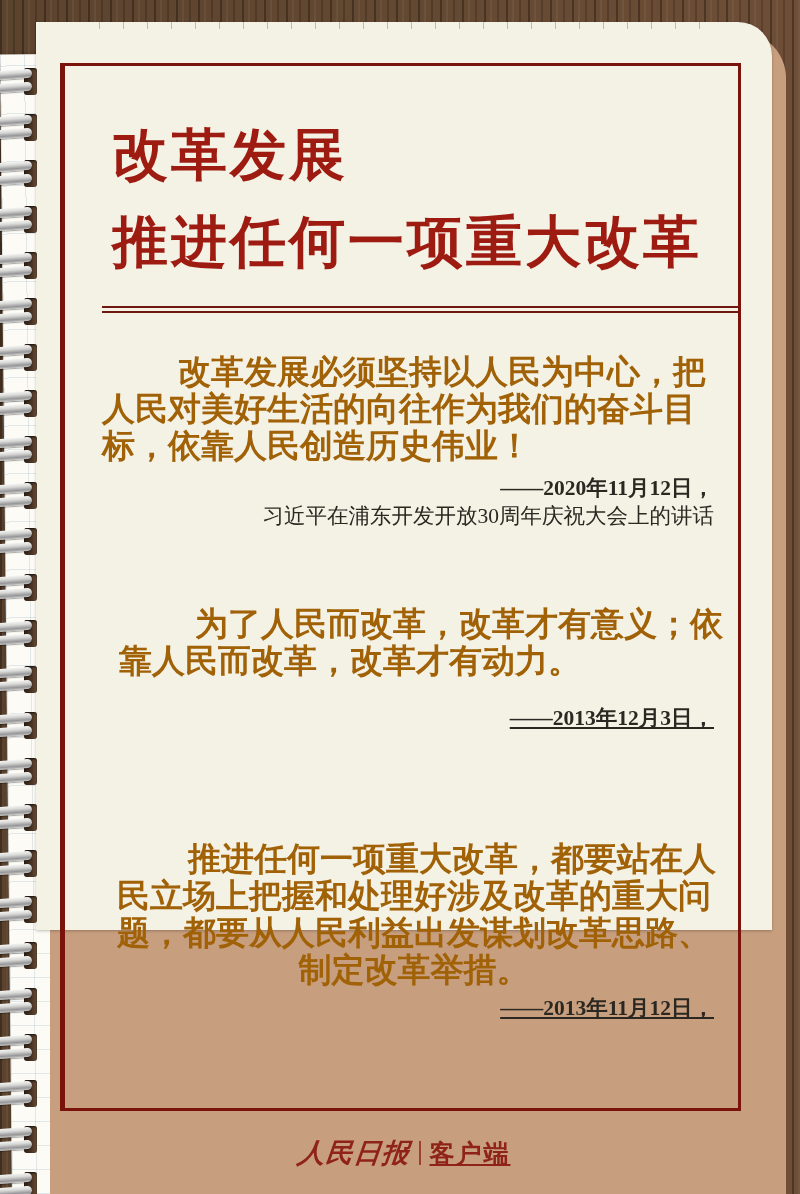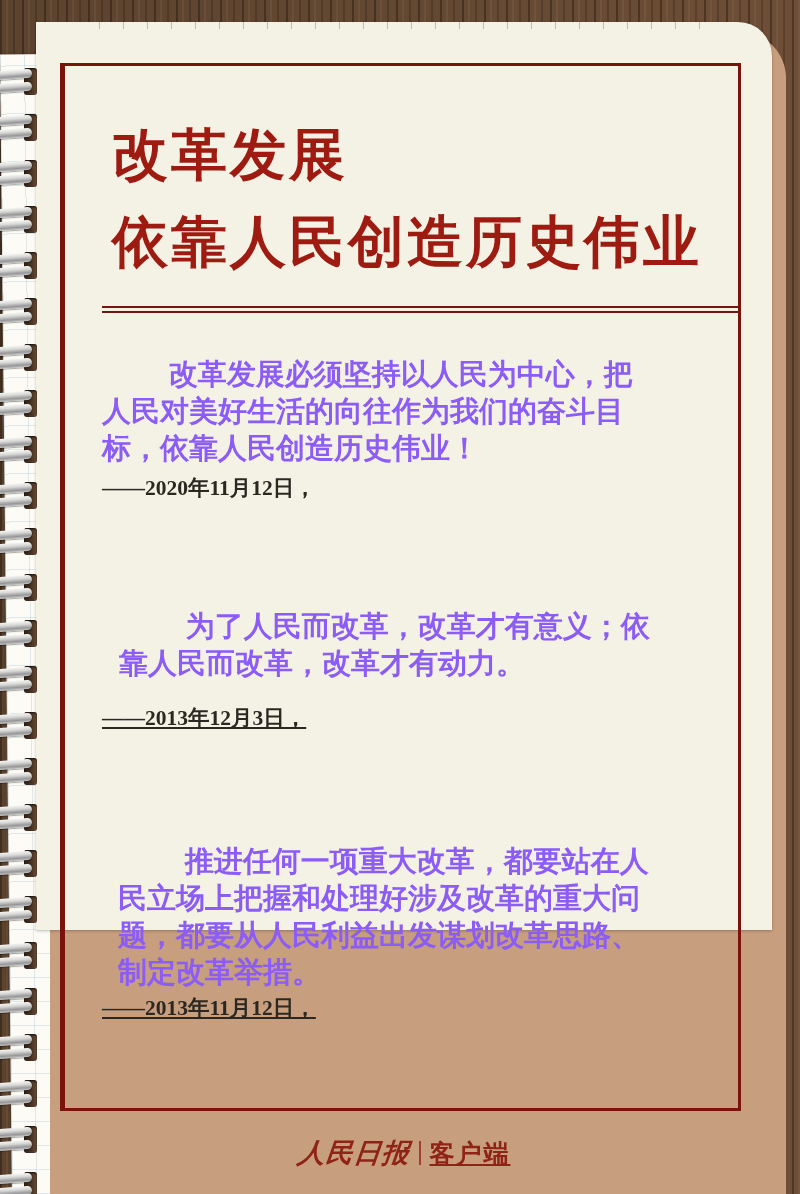--- a/index.html
+++ b/index.html
@@ -66,26 +66,26 @@
     color:#9e1b12;font-weight:900;font-size:56px;line-height:87px;
     letter-spacing:3px;white-space:nowrap;
   }
   .rule{
     position:absolute;left:102px;top:306px;width:636px;height:7px;z-index:7;
     border-top:2px solid #6f1812;border-bottom:2px solid #6f1812;box-sizing:border-box;
   }
 
   .quote{
     position:absolute;left:102px;width:624px;z-index:7;
-    color:#8b5cf6;font-weight:bold;font-size:29px;line-height:37px;
-    white-space:pre-line;text-indent:2.3em;
+    color:#a16207;font-weight:bold;font-size:33px;line-height:37px;
+    white-space:pre-line;text-indent:2.3em;font-family:Liberation Mono, monospace;
   }
 
   .attr{
-    position:absolute;left:102px;width:612px;z-index:7;
+    position:absolute;left:102px;width:612px;z-index:7;text-align:right;
     color:#2b2822;font-size:21.5px;line-height:28px;
   }
   .attr .date{font-weight:bold;}
   .attr .src{font-weight:normal;}
 
   .footer{
     position:absolute;left:36px;top:1136px;width:796px;height:34px;z-index:7;
     display:flex;align-items:center;justify-content:center;gap:9px;
   }
   .brand-script{
@@ -99,39 +99,40 @@
 <body>
 
 <div class="paper-strip"></div>
 <div class="page-under"></div>
 
 <div class="page">
   <div class="frame" style="position:absolute;left:24px;top:41px;"></div>
 
   <div class="title" style="left:76px;top:90px;position:absolute;">
     <div>改革发展</div>
-    <div>依靠人民创造历史伟业</div>
+    <div>推进任何一项重大改革</div>
   </div>
 
   <div class="rule" style="left:66px;top:284px;position:absolute;"></div>
 
   <div class="quote" style="left:66px;top:334px;position:absolute;">改革发展必须坚持以人民为中心，把
 人民对美好生活的向往作为我们的奋斗目
 标，依靠人民创造历史伟业！</div>
   <div class="attr" style="left:66px;top:452px;position:absolute;">
     <div class="date">——2020年11月12日，</div>
+    <div class="src">习近平在浦东开发开放30周年庆祝大会上的讲话</div>
   </div>
 
   <div class="quote" style="left:66px;top:586px;position:absolute;margin-left:17px;">为了人民而改革，改革才有意义；依
 靠人民而改革，改革才有动力。</div>
   <div class="attr" style="left:66px;top:682px;position:absolute;text-decoration:underline;">
     <div class="date">——2013年12月3日，</div>
   </div>
 
-  <div class="quote" style="left:82px;top:821px;position:absolute;">推进任何一项重大改革，都要站在人
+  <div class="quote" style="left:66px;top:821px;position:absolute;text-align:center;">推进任何一项重大改革，都要站在人
 民立场上把握和处理好涉及改革的重大问
 题，都要从人民利益出发谋划改革思路、
 制定改革举措。</div>
   <div class="attr" style="left:66px;top:972px;position:absolute;text-decoration:underline;">
     <div class="date">——2013年11月12日，</div>
   </div>
 
   <div class="footer" style="left:0;top:1114px;position:absolute;width:736px;">
     <span class="brand-script">人民日报</span>
     <span class="brand-divider"></span>

